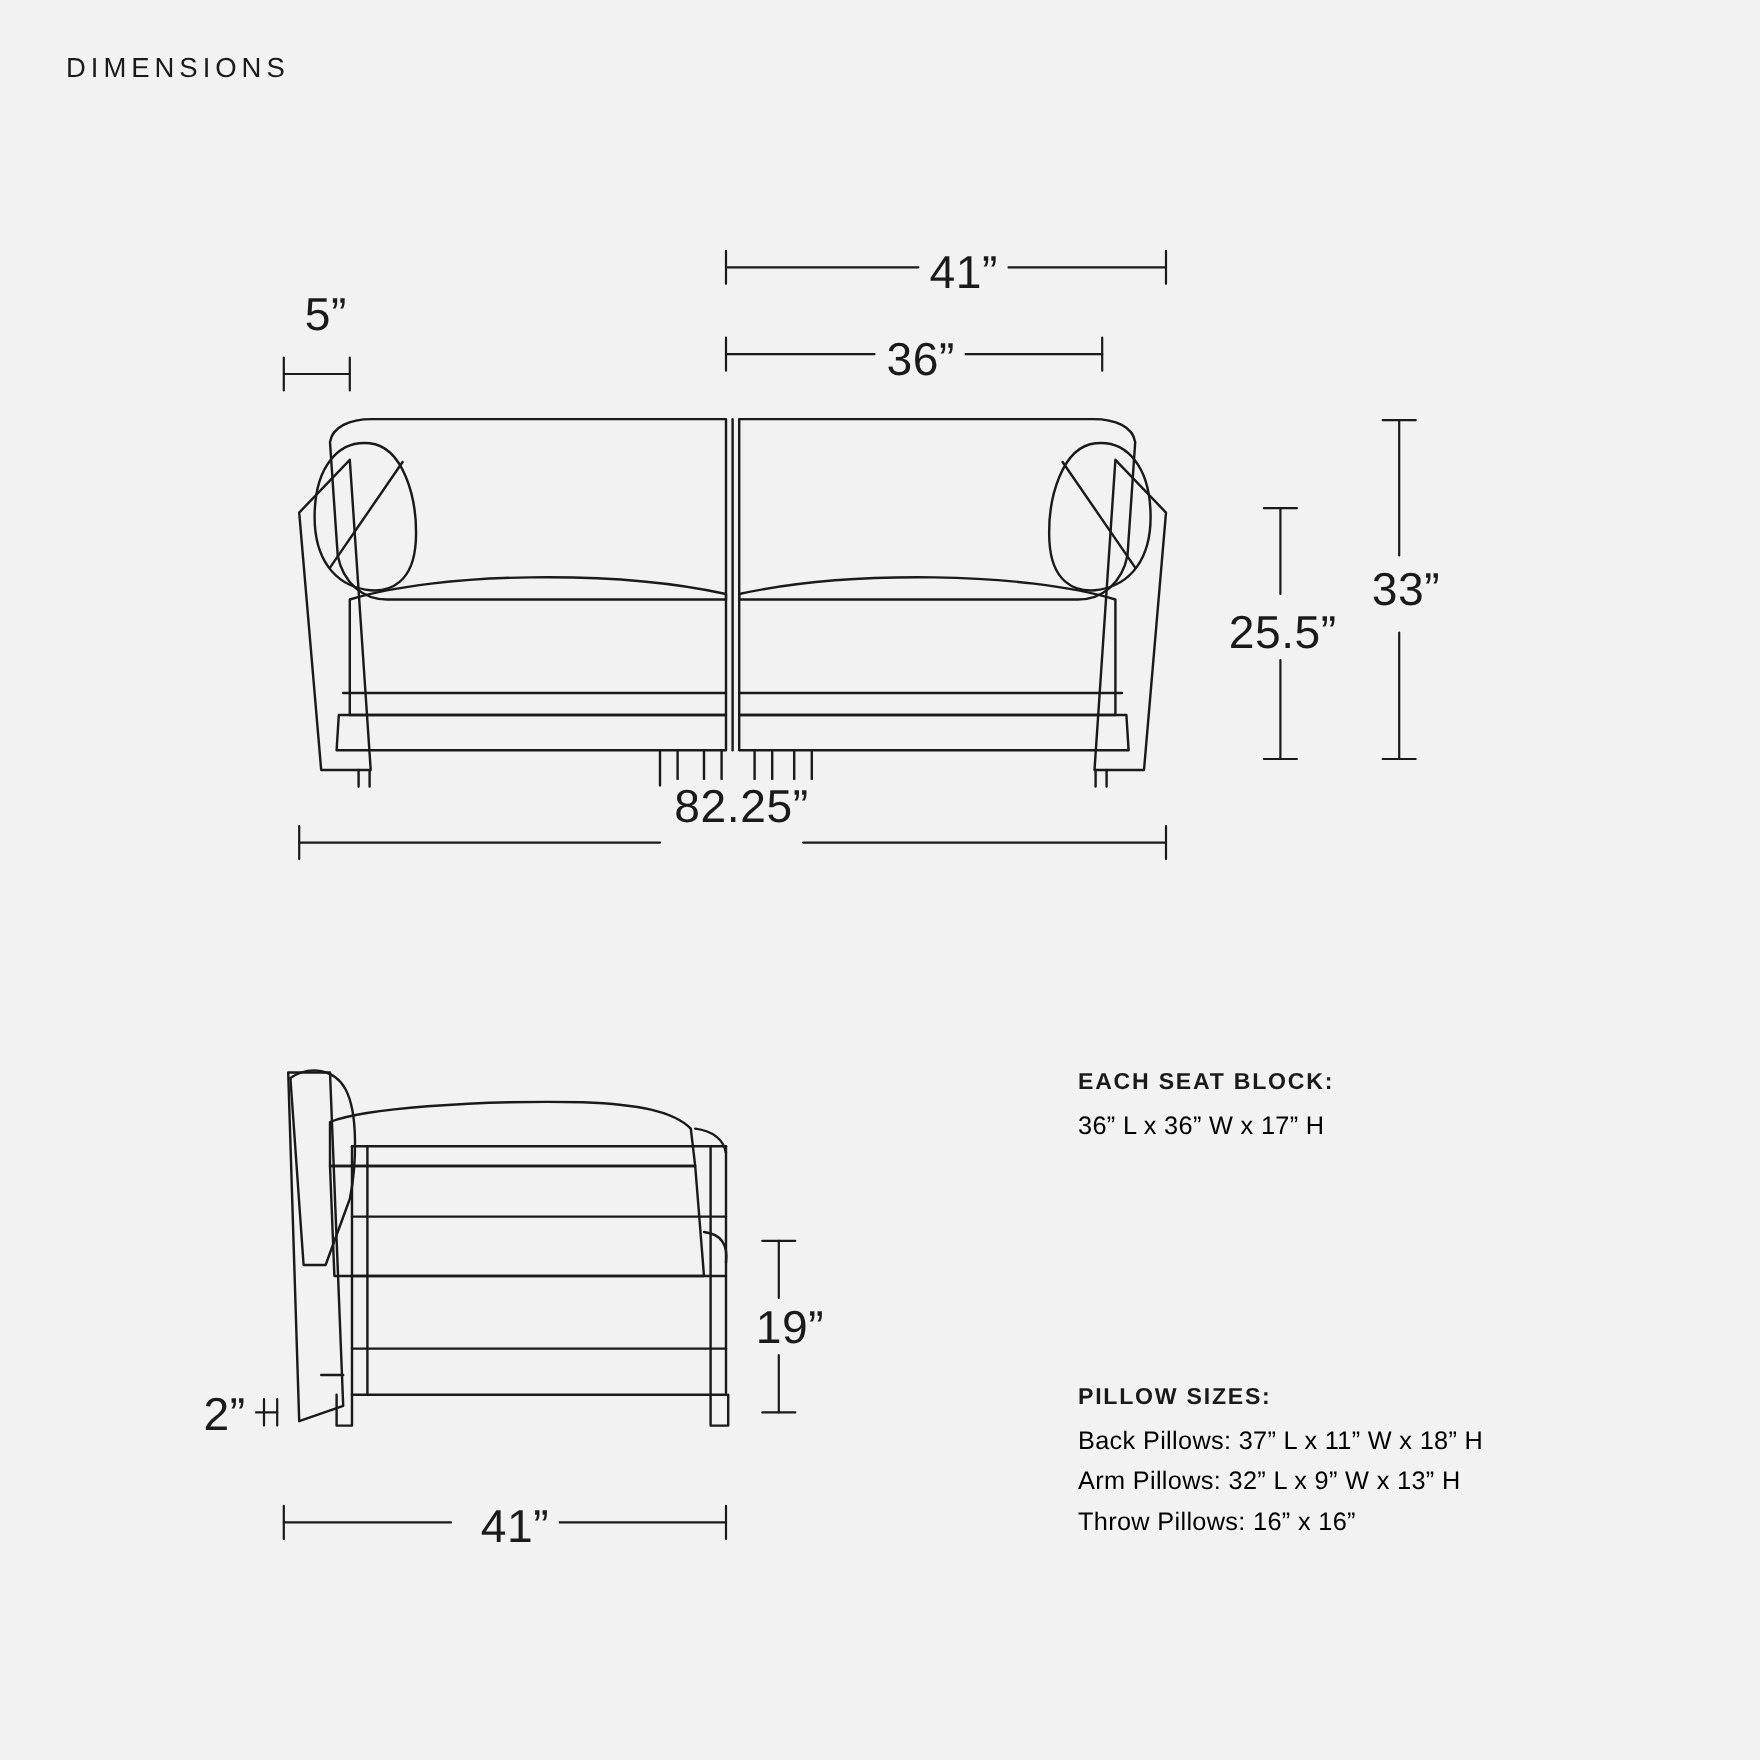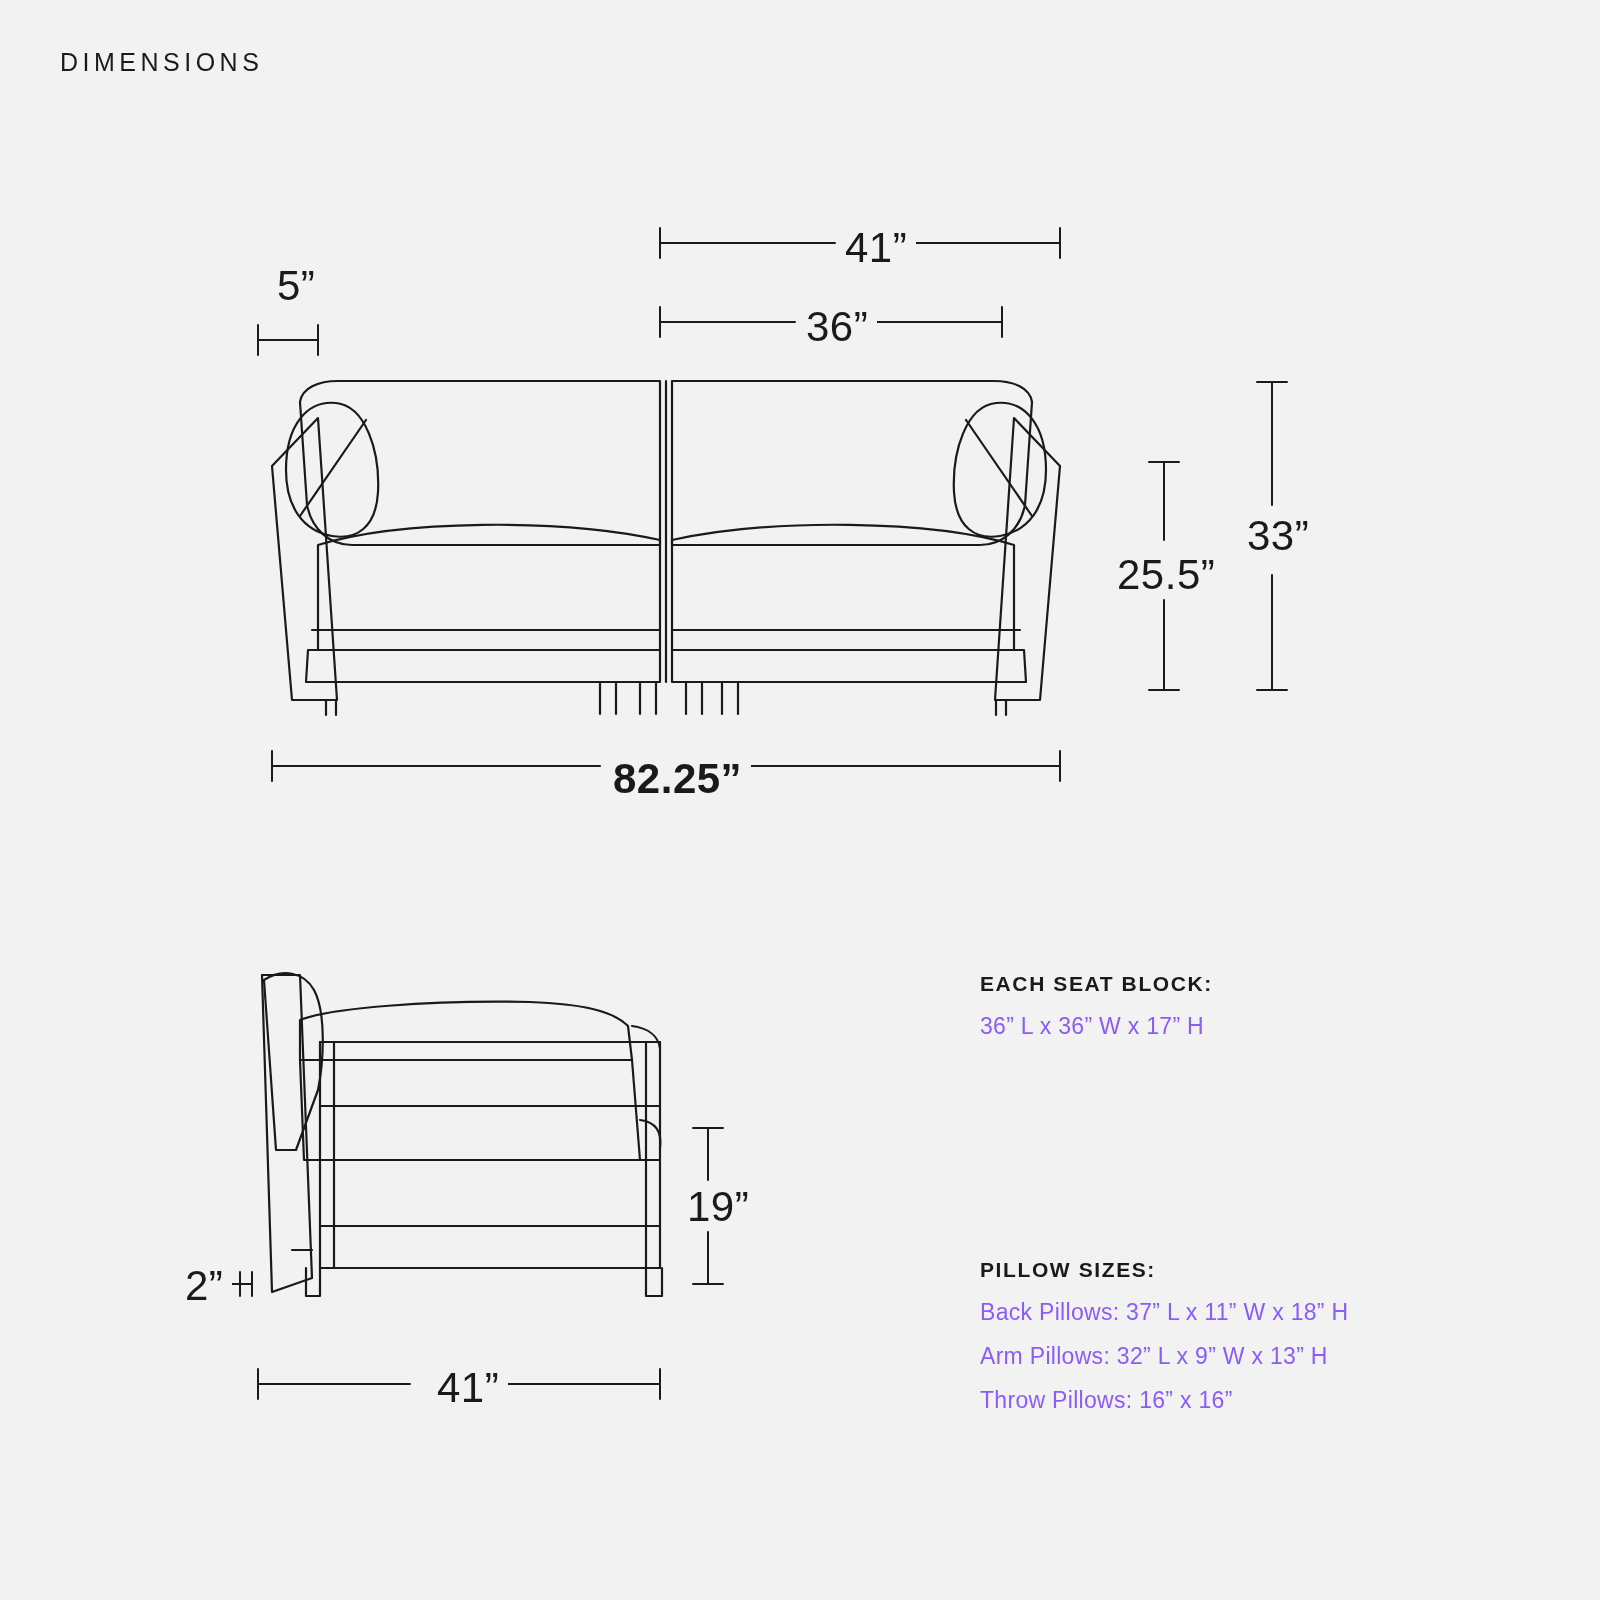--- a/index.html
+++ b/index.html
@@ -44,23 +44,22 @@
     font-size: 21px;
     font-weight: bold;
     letter-spacing: 1.6px;
     margin-bottom: 14px;
     color: #1a1a1a;
   }
   .spec-line {
     font-size: 23px;
     font-weight: normal;
     letter-spacing: 0.3px;
-    color: #8b5cf6;
+    color: #000000;
     margin-bottom: 10px;
-    margin-top: 17px;
   }
   #spec-seat-block { top: 972px; }
   #spec-seat-depth { top: 1116px; }
   #spec-pillows { top: 1258px; }
   .dim-label {
     position: absolute;
     font-size: 42px;
     color: #1a1a1a;
     letter-spacing: 0.5px;
     white-space: nowrap;
@@ -169,21 +168,21 @@
 
         <path d="M258,1384 L410,1384 M508,1384 L660,1384"></path>
         <path d="M258,1369 L258,1399 M660,1369 L660,1399"></path>
       </g>
     </g>
   </svg>
 
   <div class="dim-label" style="left:836px; top:224px;">41”</div>
   <div class="dim-label" style="left:797px; top:303px;">36”</div>
   <div class="dim-label" style="left:268px; top:262px;">5”</div>
-  <div class="dim-label" style="left:604px; top:755px;font-weight:bold;">82.25”</div>
+  <div class="dim-label" style="left:604px; top:709px;">82.25”</div>
   <div class="dim-label" style="left:1108px; top:551px;">25.5”</div>
   <div class="dim-label" style="left:1238px; top:512px;">33”</div>
 
   <div class="dim-label" style="left:678px; top:1183px;">19”</div>
   <div class="dim-label" style="left:176px; top:1262px;">2”</div>
   <div class="dim-label" style="left:428px; top:1364px;">41”</div>
 
   <div class="spec-block" id="spec-seat-block">
     <div class="spec-head">EACH SEAT BLOCK:</div>
     <div class="spec-line">36” L x 36” W x 17” H</div>

